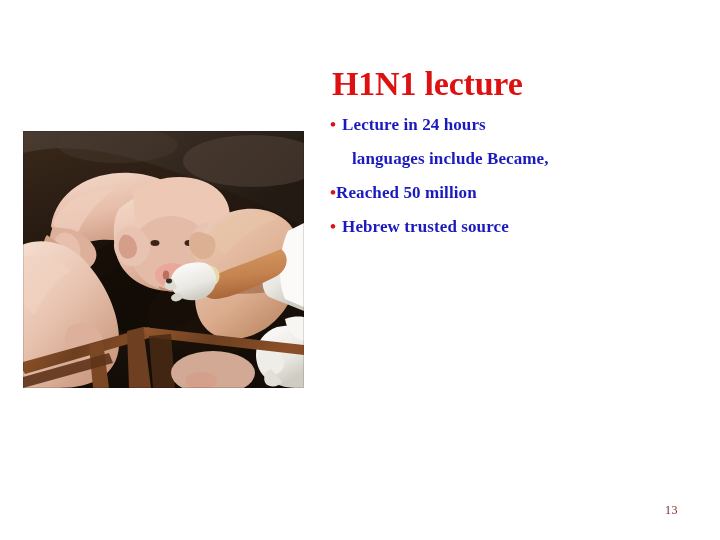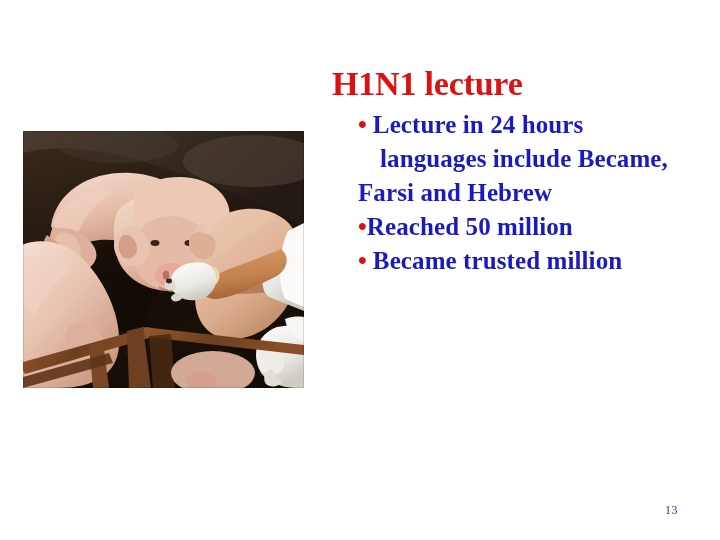--- a/index.html
+++ b/index.html
@@ -50,44 +50,43 @@
   }
   .bullets {
     margin: 0;
     padding: 0;
     list-style: none;
   }
   .line {
     position: relative;
     color: #1A1ABF;
     font-weight: bold;
-    font-size: 25px;
+    font-size: 17px;
     line-height: 34px;
     white-space: nowrap;
     letter-spacing: 0.1px;
-    margin-left: 28px;
   }
   .line .bullet {
     color: #DD1111;
     font-weight: bold;
     display: inline-block;
   }
   .line .txt { display: inline-block; }
   
   .gap-wide .txt  { padding-left: 6px; }
   .gap-none .txt  { padding-left: 0px; }
   .indent  { padding-left: 22px; }
   .nobullet{ padding-left: 0px; }
 
   
   #slidenum {
     position: absolute;
     right: 42px;
     bottom: 22px;
-    color: #4c1d95;
+    color: #7f1d1d;
     font-size: 12px;
     font-family: "Liberation Serif", "DejaVu Serif", serif;
     letter-spacing: 0.5px;
   }
 </style>
 </head>
 <body>
 
 <div id="slide">
 
@@ -226,27 +225,24 @@
   <div id="textblock">
     <div class="title">H1N1 lecture</div>
 
     <div class="bullets">
       <div class="line gap-wide">
         <span class="bullet">•</span><span class="txt">Lecture in 24 hours</span>
       </div>
       <div class="line indent">
         <span class="txt">languages include Became,</span>
       </div>
-      <div class="line nobullet">
-        <span class="txt">Farsi and Hebrew</span>
-      </div>
       <div class="line gap-none">
         <span class="bullet">•</span><span class="txt">Reached 50 million</span>
       </div>
       <div class="line gap-wide">
-        <span class="bullet">•</span><span class="txt">Became trusted million</span>
+        <span class="bullet">•</span><span class="txt">Hebrew trusted source</span>
       </div>
     </div>
   </div>
 
   <div id="slidenum">13</div>
 
 </div>
 
 </body></html>

